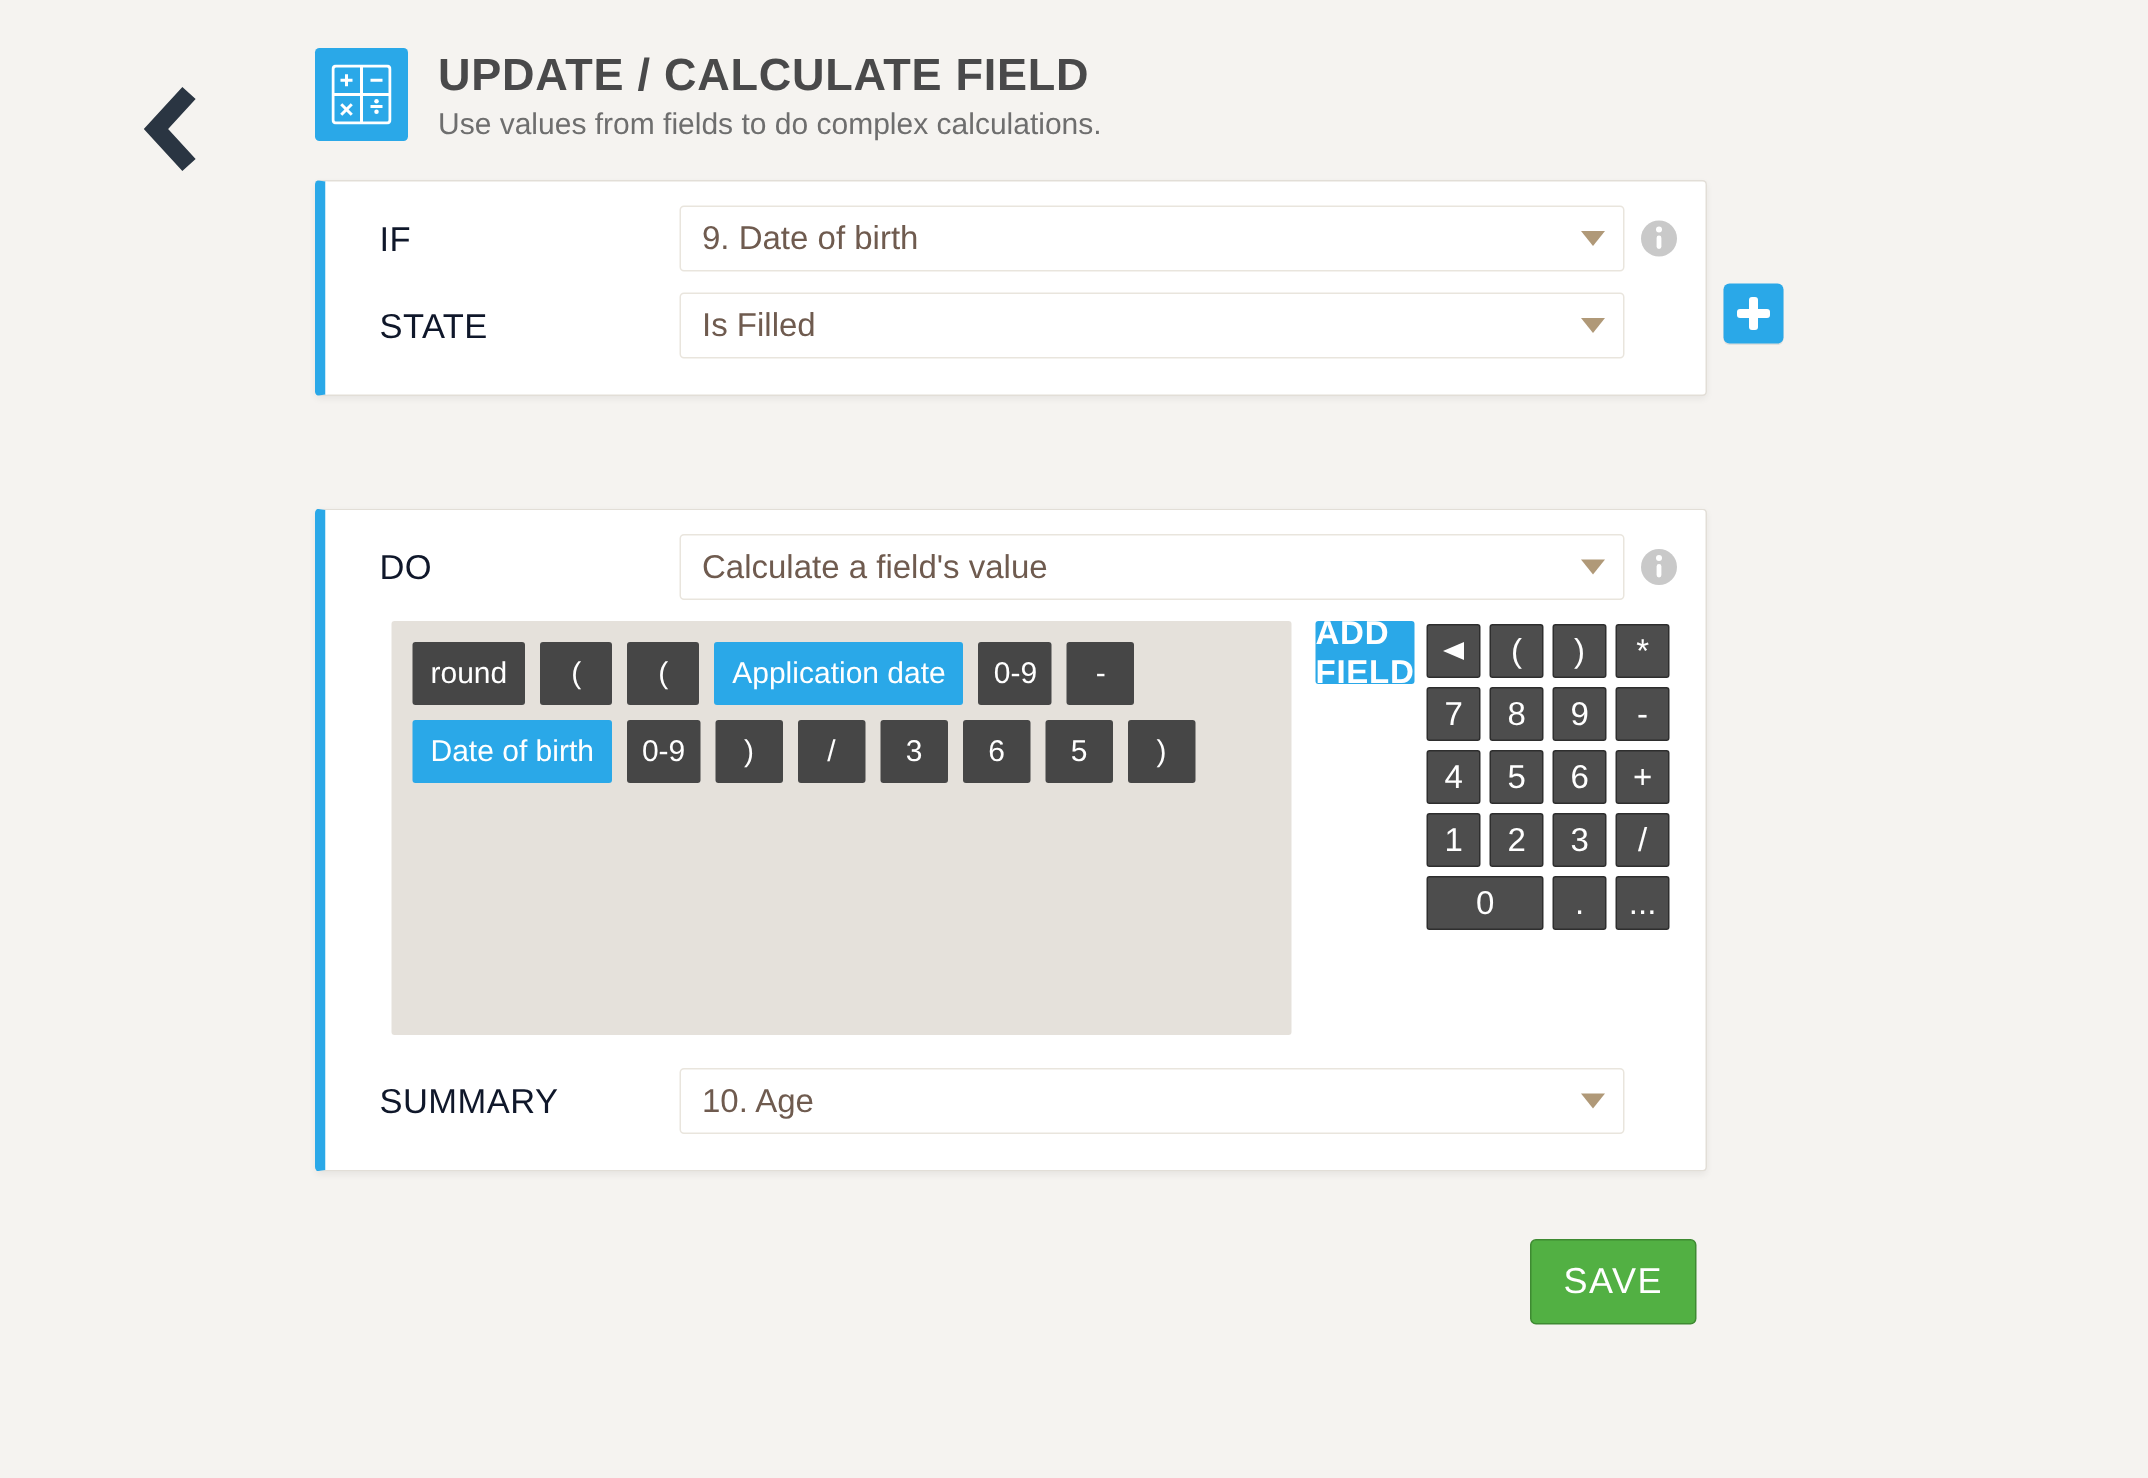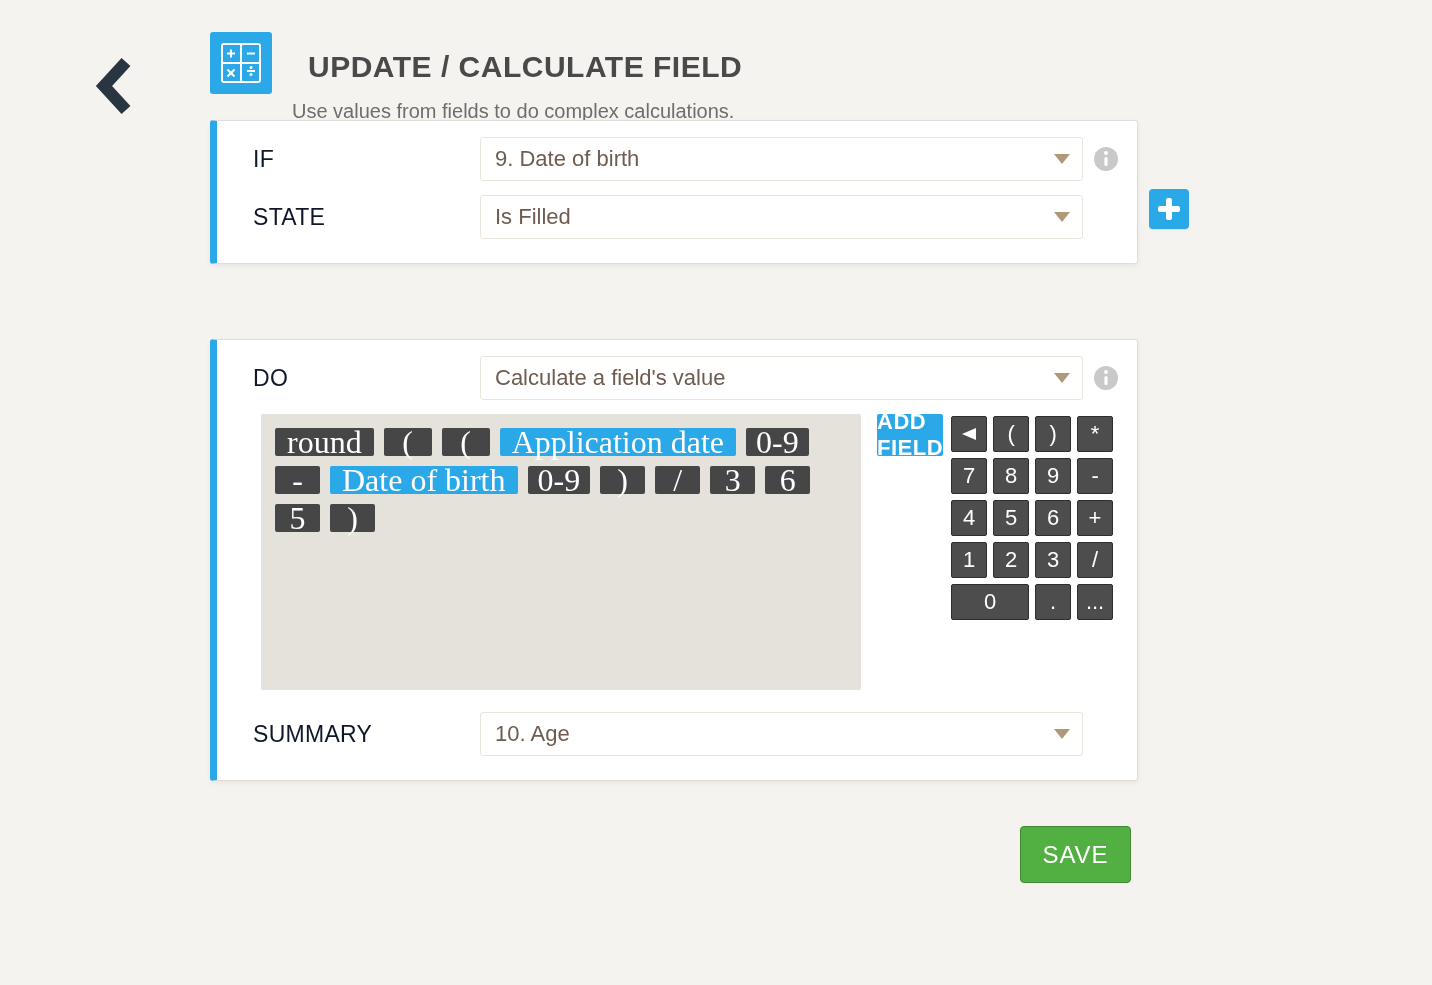--- a/index.html
+++ b/index.html
@@ -30,47 +30,47 @@
 
   
   .back{position:absolute;left:92px;top:56px;width:46px;height:60px;cursor:pointer;}
   .back svg{display:block;width:46px;height:60px;}
 
   
   .header{position:absolute;left:210px;top:32px;display:flex;align-items:flex-start;gap:20px;}
   .header .icon{width:62px;height:62px;border-radius:3px;background:var(--blue);display:flex;align-items:center;justify-content:center;flex:0 0 auto;}
   .header .icon svg{width:40px;height:40px;display:block;}
   .header .texts{padding-top:2px;}
-  .header h1{margin:16px;font-size:30px;font-weight:700;letter-spacing:.5px;color:#49494a;}
+  .header h1{margin:0;font-size:30px;font-weight:700;letter-spacing:.5px;color:#49494a;}
   .header p{margin:4px 0 0 0;font-size:20px;color:#6e6e6e;}
 
   
   .card{position:absolute;left:210px;width:920px;background:var(--card);border:1px solid var(--border);border-left:7px solid var(--blue);border-radius:3px;box-shadow:0 2px 5px rgba(0,0,0,.06);overflow:hidden;}
   #card-if{top:120px;}
   #card-do{top:339px;}
 
   .row{display:grid;grid-template-columns:200px 1fr 46px;align-items:center;column-gap:0;padding:16px 8px 14px 36px;}
   .row + .row{padding-top:0;}
   .row.last-row{padding-bottom:24px;}
   .label{font-size:23px;letter-spacing:.3px;color:#0f172a;}
   .info{width:26px;height:26px;justify-self:center;}
   .info svg{width:26px;height:26px;display:block;}
 
-  .select{position:relative;height:42px;border:1px solid var(--border-soft);border-radius:3px;background:#fff;display:flex;align-items:center;padding:0 44px 0 14px;color:var(--brown);font-size:22px;cursor:pointer;margin-left:27px;}
+  .select{position:relative;height:42px;border:1px solid var(--border-soft);border-radius:3px;background:#fff;display:flex;align-items:center;padding:0 44px 0 14px;color:var(--brown);font-size:22px;cursor:pointer;}
   .select .tri{position:absolute;right:12px;top:50%;transform:translateY(-50%);width:0;height:0;border-left:8px solid transparent;border-right:8px solid transparent;border-top:10px solid var(--tri);}
 
   
   .plus{position:absolute;left:1149px;top:189px;width:40px;height:40px;border-radius:4px;background:var(--blue);display:flex;align-items:center;justify-content:center;cursor:pointer;box-shadow:0 1px 0 rgba(0,0,0,.08);}
   .plus svg{width:26px;height:26px;display:block;}
 
   
   .do-body{display:grid;grid-template-columns:600px 165px;column-gap:16px;align-items:start;padding:0 44px 6px 44px;}
   .expr{background:var(--expr-bg);border-radius:2px;min-height:246px;padding:14px 14px 16px 14px;}
   .tok-row{display:flex;flex-wrap:wrap;gap:10px;}
-  .tok{display:inline-flex;align-items:center;justify-content:center;height:28px;padding:0 12px;font-size:32px;color:#fff;border-radius:2px;background:var(--token-dark);user-select:none;font-family:Liberation Serif, serif;}
+  .tok{display:inline-flex;align-items:center;justify-content:center;height:42px;padding:0 12px;font-size:20px;color:#fff;border-radius:2px;background:var(--token-dark);user-select:none;}
   .tok.blue{background:var(--token-blue);}
   .tok.sq{min-width:24px;}
   .tok.slim{padding:0 10px;}
   .tok.single{min-width:29px;padding:0 8px;}
 
   .side{display:flex;flex-direction:row;gap:8px;}
   .addfield{height:42px;border-radius:2px;background:var(--blue);color:#fff;font-size:22px;font-weight:600;letter-spacing:.5px;display:flex;align-items:center;justify-content:center;cursor:pointer;}
 
   .pad{display:grid;grid-template-columns:repeat(4,36px);grid-auto-rows:36px;gap:6px;margin-top:2px;}
   .key{display:flex;align-items:center;justify-content:center;background:var(--calc);color:#fff;font-size:22px;border:1px solid var(--calc-border);border-radius:2px;cursor:pointer;user-select:none;}

